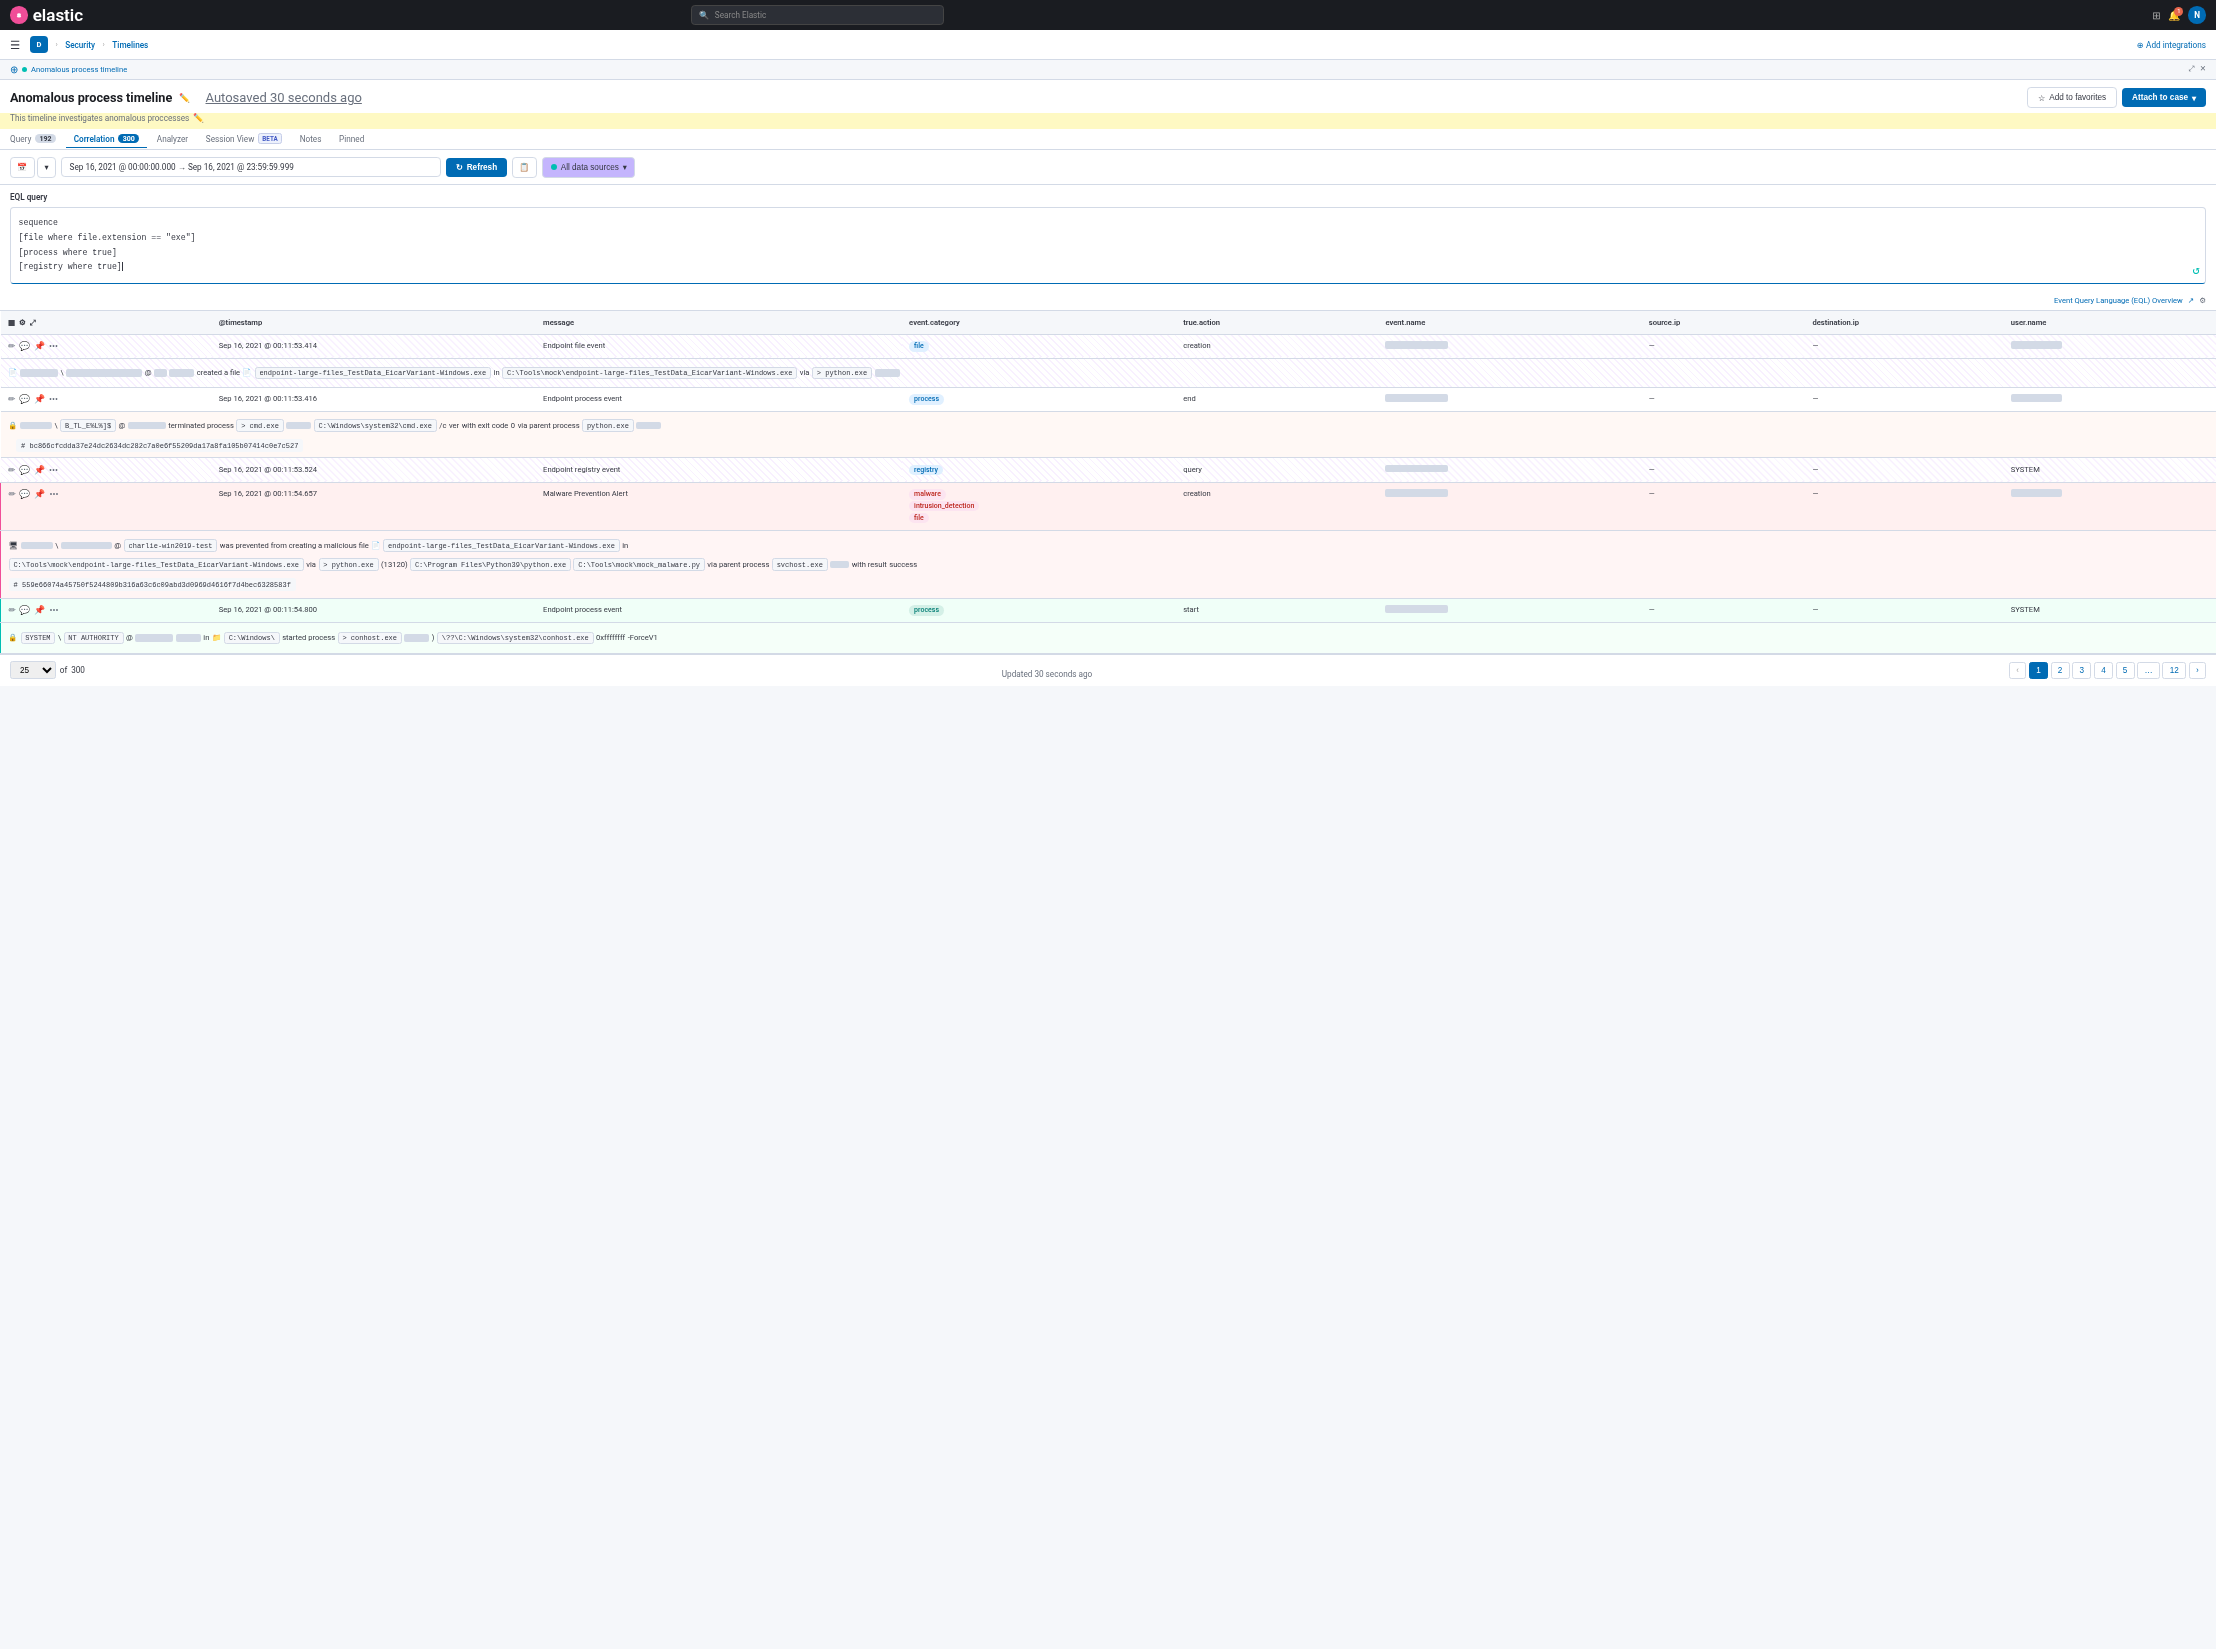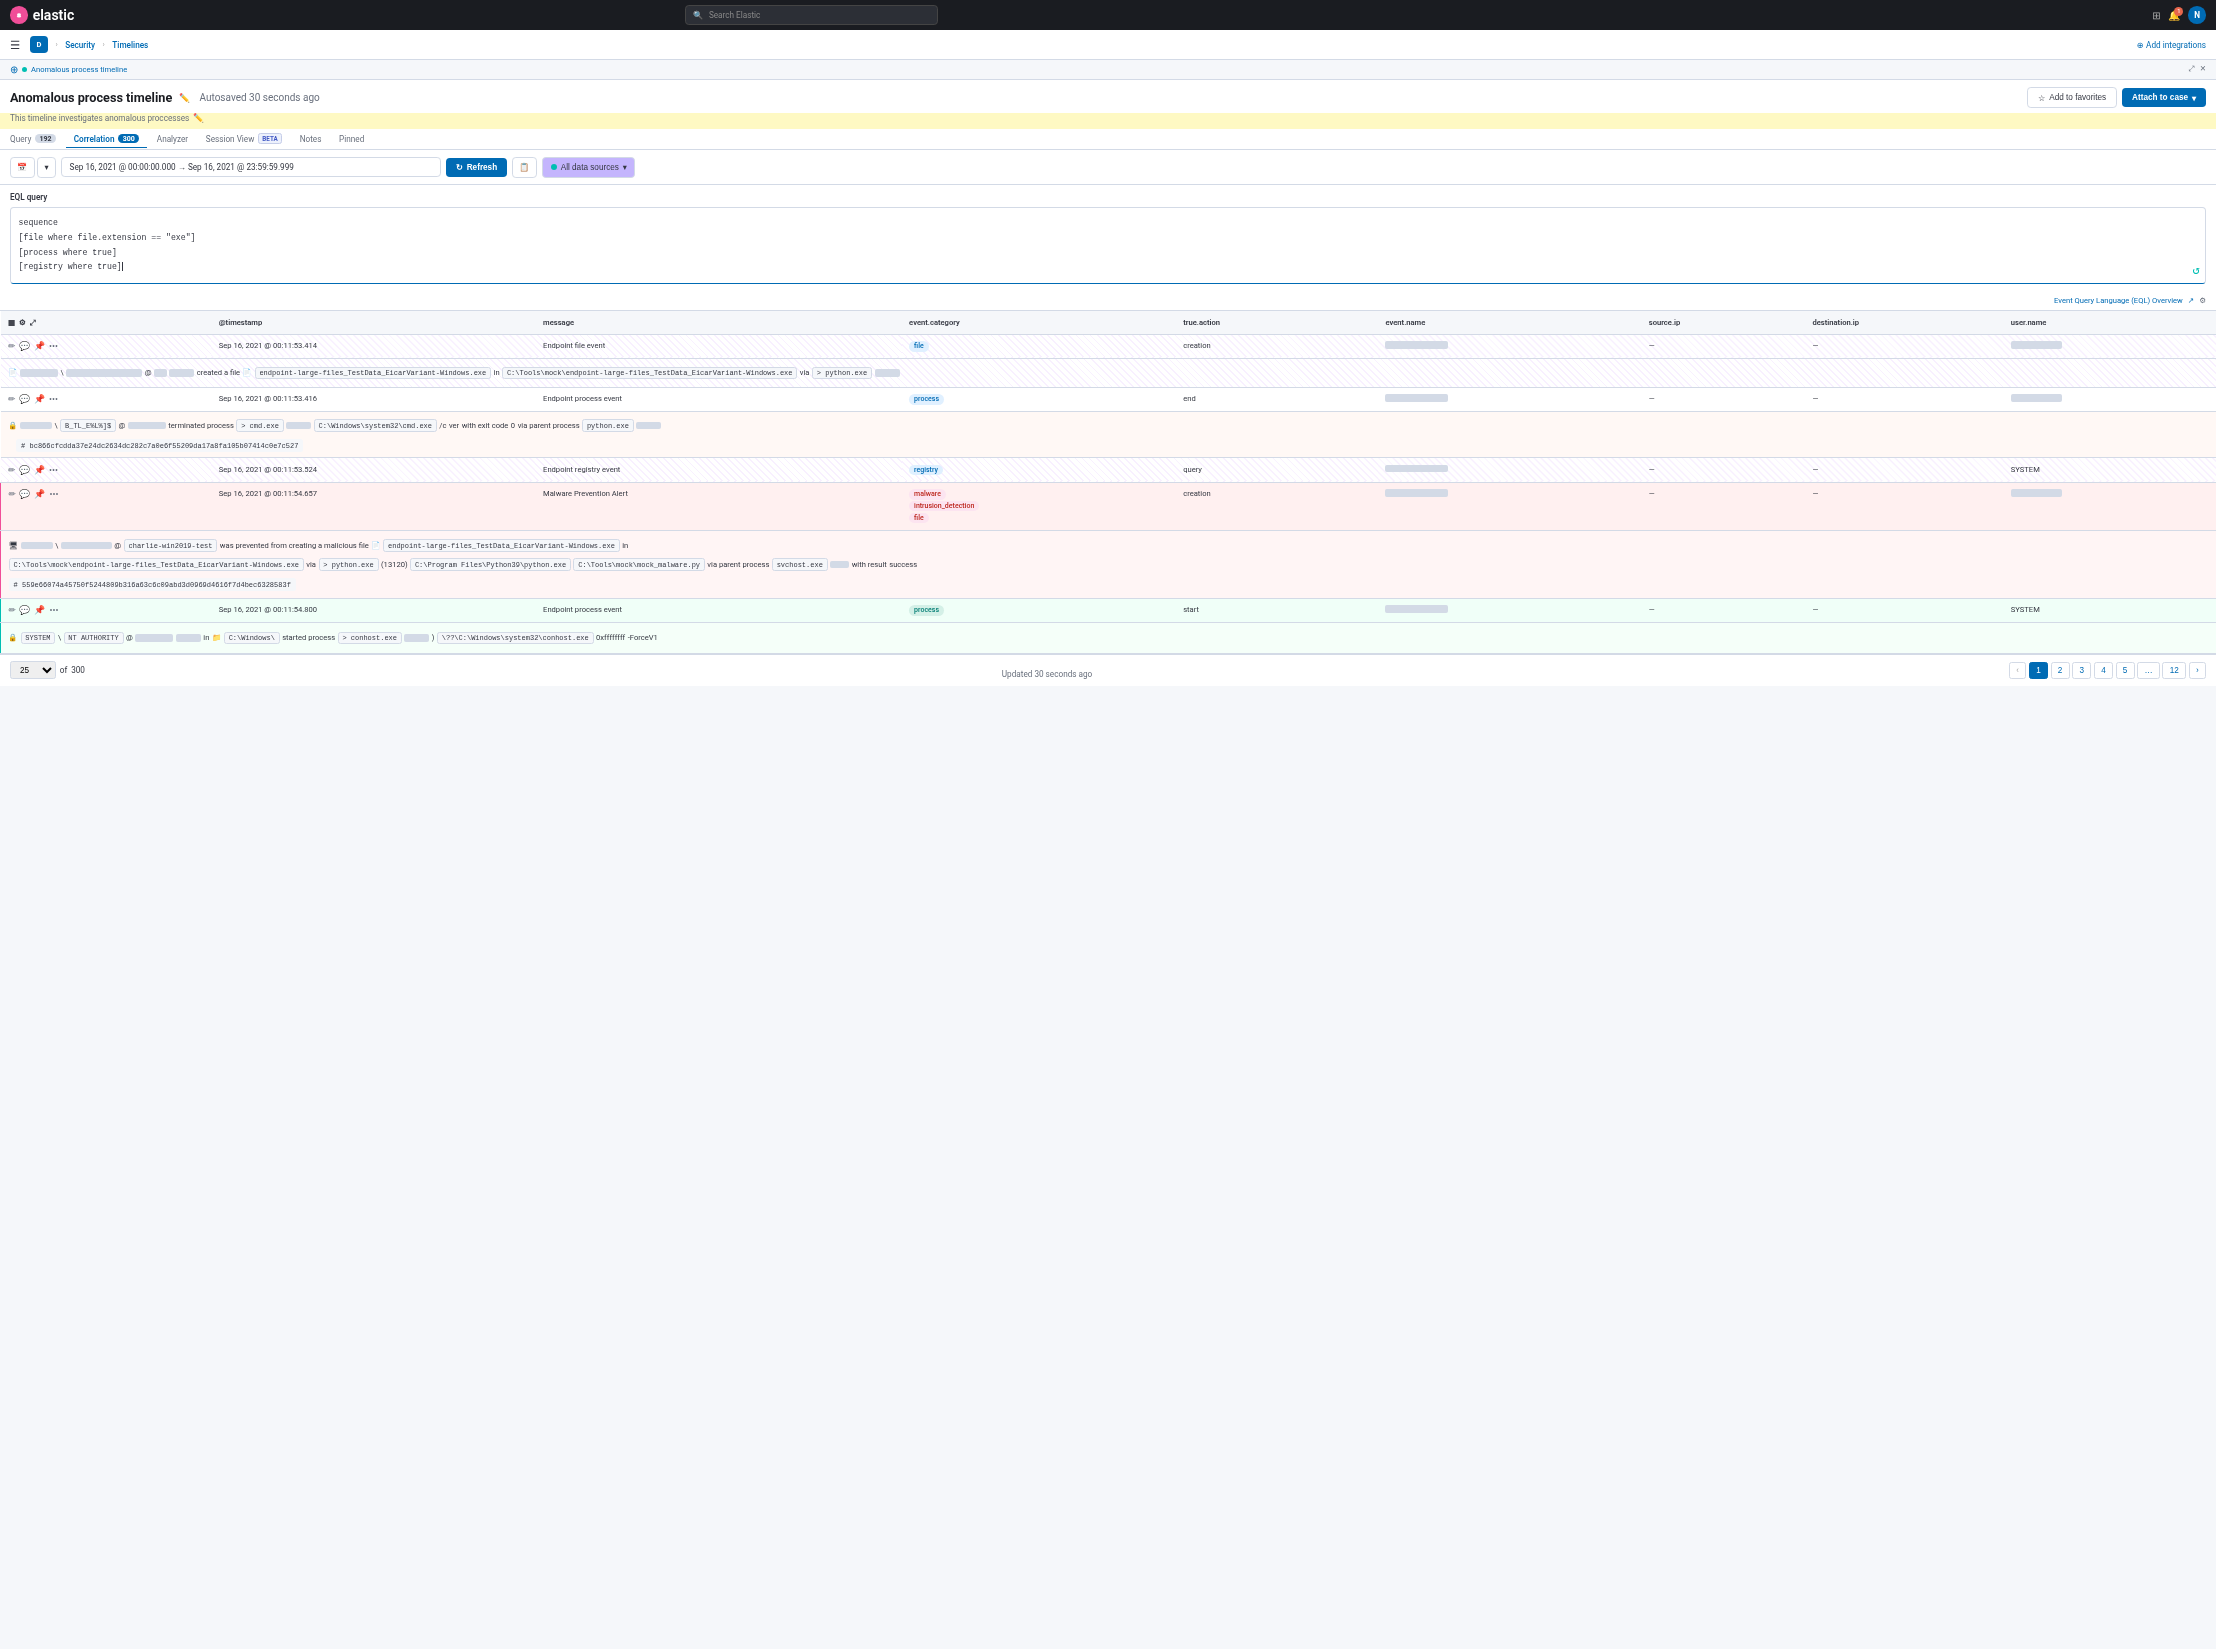--- a/index.html
+++ b/index.html
@@ -1,20 +1,20 @@
 <!DOCTYPE html>
 <html style="font-size:10px"><head>
   <meta charset="utf-8">
   <style>
     * { box-sizing: border-box; margin: 0; padding: 0; }
     body { font-family: -apple-system, BlinkMacSystemFont, 'Segoe UI', Roboto, sans-serif; font-size: 8.2px; background: #f5f7fa; color: #343741; }
 
     
     .top-nav { background: #1a1c21; display: flex; align-items: center; padding: 0 10px; height: 30px; gap: 7.6px; }
-    .elastic-logo { display: flex; align-items: center; gap: 5px; color: #fff; font-size: 14px; font-weight: 600; }
+    .elastic-logo { display: flex; align-items: center; gap: 5px; color: #fff; font-size: 17px; font-weight: 600; }
     .logo-circle { width: 17.7px; height: 17.7px; background: #f04e98; border-radius: 50%; display: flex; align-items: center; justify-content: center; font-size: 7.6px; color: #fff; font-weight: 700; }
     .search-bar { flex: 1; max-width: 253px; margin: 0 auto; background: #2c2f36; border: 0.6px solid #444; border-radius: 3.8px; display: flex; align-items: center; padding: 0 7.6px; height: 20px; color: #aaa; font-size: 8.2px; gap: 5px; }
     .top-nav-right { margin-left: auto; display: flex; align-items: center; gap: 7.6px; }
     .nav-icon { color: #aaa; font-size: 10px; cursor: pointer; }
     .avatar { width: 17.7px; height: 17.7px; background: #006bb4; border-radius: 50%; display: flex; align-items: center; justify-content: center; color: #fff; font-size: 8.2px; font-weight: 700; }
 
     
     .secondary-nav { background: #fff; border-bottom: 0.6px solid #d3dae6; display: flex; align-items: center; padding: 0 10px; height: 30px; gap: 5px; }
     .nav-hamburger { color: #343741; font-size: 11.4px; cursor: pointer; margin-right: 5px; }
     .breadcrumb-d { width: 17.7px; height: 17.7px; background: #006bb4; border-radius: 3.8px; display: flex; align-items: center; justify-content: center; color: #fff; font-size: 7.6px; font-weight: 700; }
@@ -25,21 +25,21 @@
     .timeline-tab { padding: 3.8px 7.6px; font-size: 8.2px; color: #69707d; cursor: pointer; border-bottom: 1.3px solid transparent; display: flex; align-items: center; gap: 3.8px; }
     .timeline-tab.active { color: #006bb4; border-bottom: 1.3px solid #006bb4; font-weight: 600; }
     .timeline-tab-badge { background: #006bb4; color: #fff; border-radius: 6.3px; padding: 0.6px 4.4px; font-size: 7px; font-weight: 700; }
     .timeline-tab-badge-gray { background: #d3dae6; color: #343741; border-radius: 6.3px; padding: 0.6px 4.4px; font-size: 7px; font-weight: 700; }
     .beta-badge { background: #edf1fc; color: #4158c5; border-radius: 2.5px; padding: 0.6px 3.2px; font-size: 6.3px; font-weight: 700; border: 0.6px solid #c5cde8; }
 
     
     .title-bar { display: flex; align-items: center; padding: 7.6px 10px 5px; background: #fff; gap: 7.6px; }
     .timeline-title { font-size: 12.7px; font-weight: 700; color: #1a1c21; }
     .edit-icon { color: #006bb4; font-size: 8.9px; cursor: pointer; }
-    .autosaved { color: #69707d; font-size: 10px; margin-left: 1px; }
+    .autosaved { color: #69707d; font-size: 13px; margin-left: 7px; text-decoration: underline; }
     .title-desc { color: #69707d; font-size: 8.2px; padding: 0 10px 6.3px; background: #fef9c3; display: flex; align-items: center; gap: 3.8px; }
     .title-actions { margin-left: auto; display: flex; gap: 5px; align-items: center; }
     .btn-add-fav { border: 0.6px solid #d3dae6; background: #fff; color: #343741; padding: 4.4px 10px; border-radius: 3.8px; cursor: pointer; font-size: 8.2px; display: flex; align-items: center; gap: 3.8px; }
     .btn-attach { background: #006bb4; color: #fff; padding: 4.4px 10px; border-radius: 3.8px; cursor: pointer; font-size: 8.2px; font-weight: 600; display: flex; align-items: center; gap: 3.8px; border: none; }
 
     
     .breadcrumb-row { background: #f5f7fa; border-bottom: 0.6px solid #d3dae6; padding: 3.8px 10px; display: flex; align-items: center; gap: 3.8px; font-size: 7.6px; }
     .breadcrumb-link { color: #006bb4; cursor: pointer; }
     .breadcrumb-dot { width: 5px; height: 5px; background: #00bfb3; border-radius: 50%; display: inline-block; }
 

